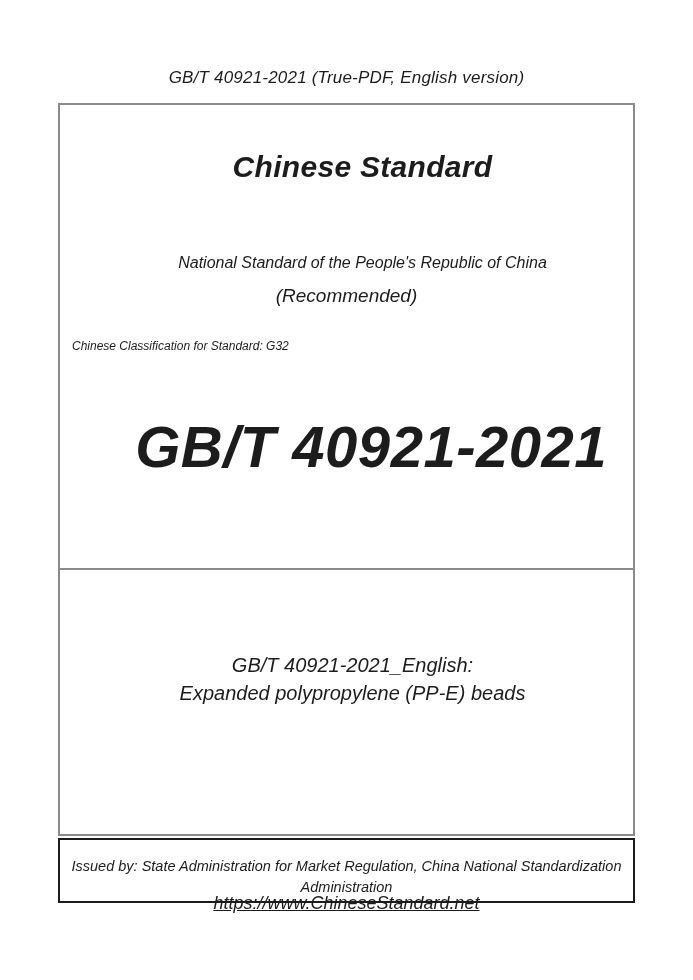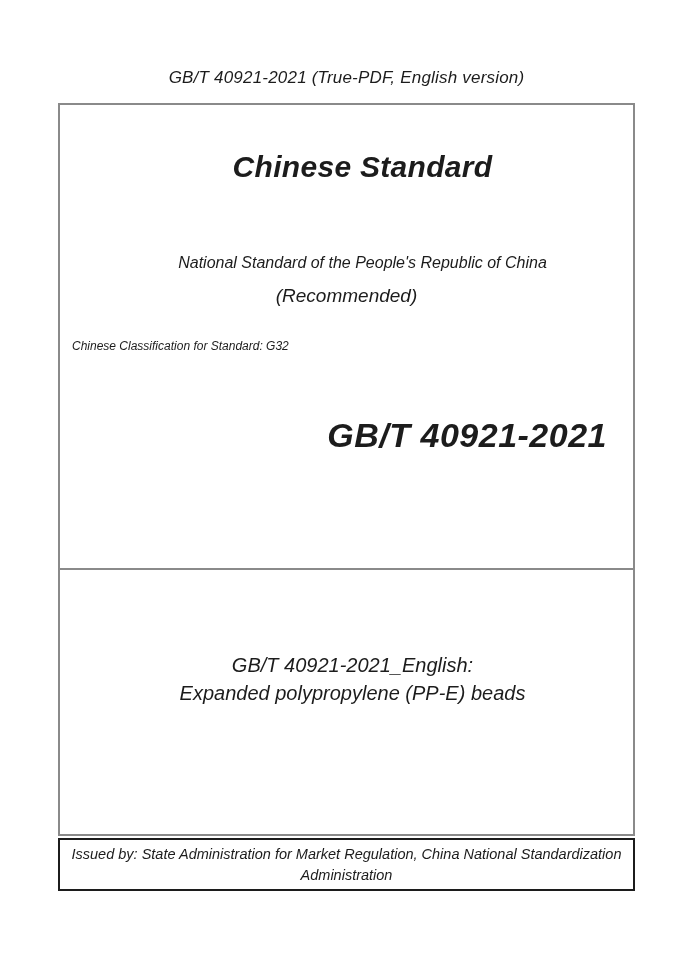--- a/index.html
+++ b/index.html
@@ -73,21 +73,21 @@
   .classification-line {
     position: absolute;
     top: 234px;
     left: 12px;
     font-size: 12px;
   }
   .standard-code {
     position: absolute;
     top: 313px;
     right: 26px;
-    font-size: 34px;
+    font-size: 58px;
     font-weight: bold;
     line-height: 1;
     letter-spacing: 0.5px;
   }
   .section-divider {
     position: absolute;
     top: 463px;
     left: -2px;
     right: -2px;
     height: 0;
@@ -113,20 +113,21 @@
     background: #ffffff;
     display: flex;
     align-items: center;
     justify-content: center;
     padding: 4px 6px;
   }
   .issued-text {
     text-align: center;
     font-size: 14.5px;
     line-height: 20.5px;
+    margin-top: 12px;
   }
   .site-link-row {
     position: absolute;
     top: 893px;
     left: 0;
     width: 100%;
     text-align: center;
   }
   .site-link {
     font-size: 18px;
@@ -161,14 +162,17 @@
       <div>GB/T 40921-2021_English:</div>
       <div>Expanded polypropylene (PP-E) beads</div>
     </div>
 
   </div>
 
   <div class="issued-box">
     <div class="issued-text">Issued by: State Administration for Market Regulation, China National Standardization Administration</div>
   </div>
 
+  <div class="site-link-row">
+    <a class="site-link">https://www.ChineseStandard.net</a>
+  </div>
 
 </div>
 
 </body></html>

